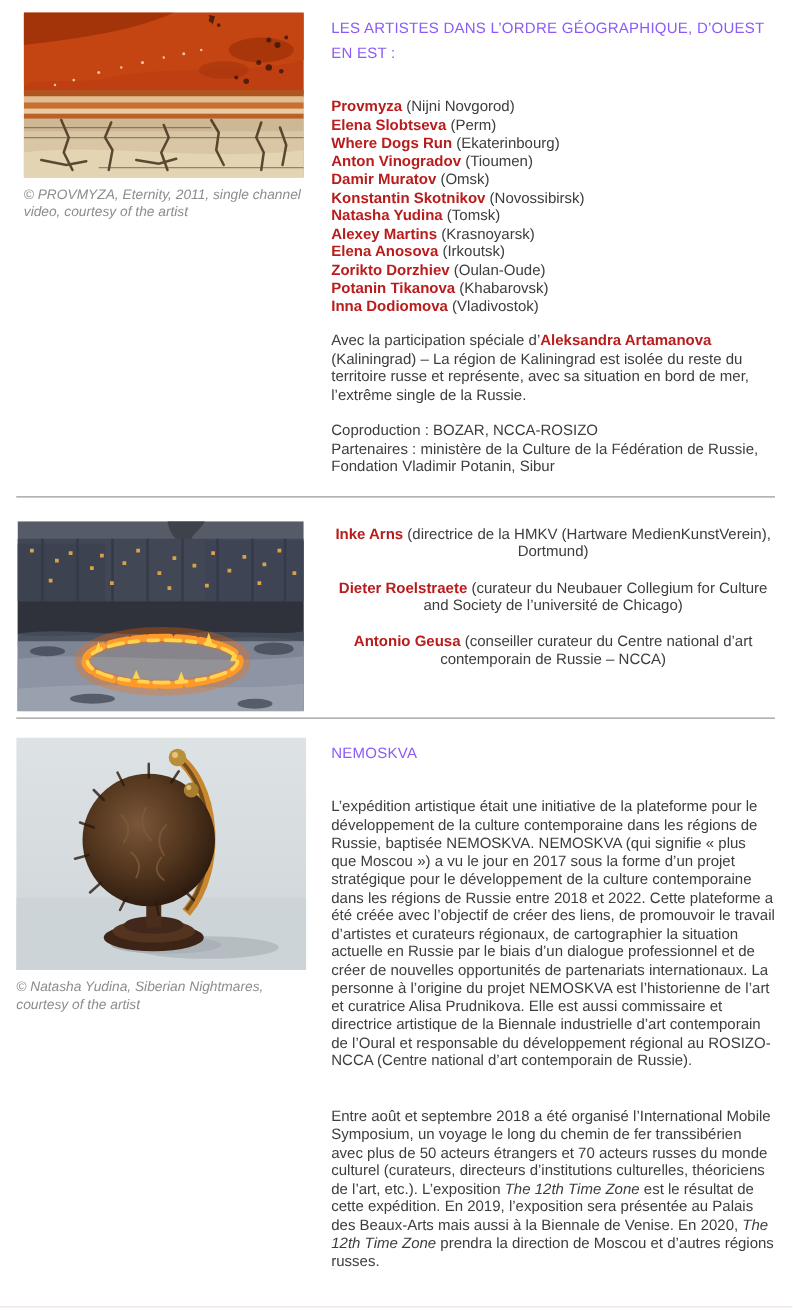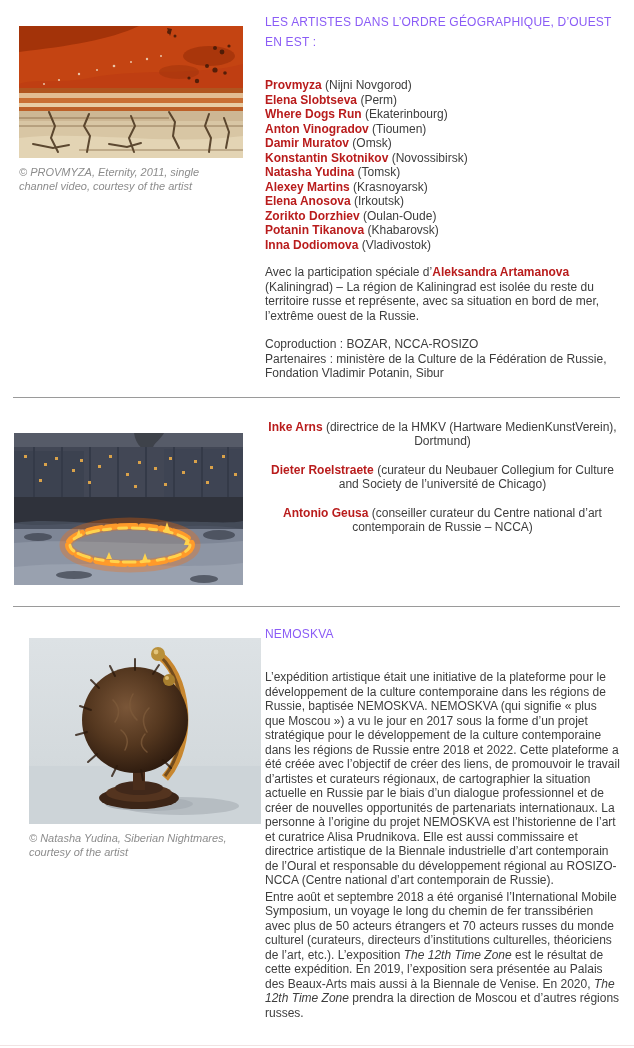--- a/index.html
+++ b/index.html
@@ -6,21 +6,21 @@
   body{
     width:634px;height:1048px;overflow:hidden;position:relative;
     background:#ffffff;
     font-family:"Liberation Sans","DejaVu Sans",sans-serif;
     color:#3d3d3d;font-size:12px;line-height:14.5px;
     -webkit-font-smoothing:antialiased;
   }
   .sec{display:flex;padding:0 14px 0 13px;}
   .left-col{width:252px;flex-shrink:0;}
   .right-col{flex:1;min-width:0;}
-  figure{margin:16px;}
+  figure{margin:0;}
   figcaption{
     font-style:italic;color:#8c8c8c;font-size:11px;line-height:14px;
     margin-top:7px;padding-right:10px;
   }
   .photo{display:block;}
   h2{
     font-size:12px;line-height:19.5px;font-weight:400;
     color:#8b5cf6;margin:0;letter-spacing:.2px;
   }
   .rule{border:none;border-top:1px solid #9a9a9a;margin:0 14px 0 13px;}
@@ -36,21 +36,21 @@
   .sec2 .left-col{padding-top:19px;}
   .sec2 .left-col figure{margin-left:1px;}
   .sec2 .right-col{padding-top:22px;}
   .sec2 h2{margin-bottom:24px;}
   .person{margin-bottom:14px;text-align:center;}
   .sec2{padding-bottom:5px;}
   
   .sec3 .left-col{padding-top:15px;}
   .sec3 .right-col{padding-top:18px;}
   .sec3 .para1{margin-top:26px;}
-  .sec3 .para2{margin-top:2px;}
+  .sec3 .para2{margin-top:30px;}
   .bottom-divider{position:absolute;left:0;right:0;top:1045px;border-top:1px solid #f2e3e3;}
 </style>
 </head>
 <body>
 
 <div class="sec sec1">
   <div class="left-col">
     <figure>
       <svg class="photo" width="224" height="132" viewBox="0 0 224 132">
         <rect width="224" height="132" fill="#c9b38c"></rect>
@@ -124,21 +124,21 @@
       <div class="artist-line"><b>Anton Vinogradov</b><span> (Tioumen)</span></div>
       <div class="artist-line"><b>Damir Muratov</b><span> (Omsk)</span></div>
       <div class="artist-line"><b>Konstantin Skotnikov</b><span> (Novossibirsk)</span></div>
       <div class="artist-line"><b>Natasha Yudina</b><span> (Tomsk)</span></div>
       <div class="artist-line"><b>Alexey Martins</b><span> (Krasnoyarsk)</span></div>
       <div class="artist-line"><b>Elena Anosova</b><span> (Irkoutsk)</span></div>
       <div class="artist-line"><b>Zorikto Dorzhiev</b><span> (Oulan-Oude)</span></div>
       <div class="artist-line"><b>Potanin Tikanova</b><span> (Khabarovsk)</span></div>
       <div class="artist-line"><b>Inna Dodiomova</b><span> (Vladivostok)</span></div>
     </div>
-    <p class="para"><span>Avec la participation spéciale d’</span><b>Aleksandra Artamanova</b><span> (Kaliningrad) – La région de Kaliningrad est isolée du reste du territoire russe et représente, avec sa situation en bord de mer, l’extrême ouest de la Russie.</span></p>
+    <p class="para"><span>Avec la participation spéciale d’</span><b>Aleksandra Artamanova</b><span> (Kaliningrad) – La région de Kaliningrad est isolée du reste du territoire russe et représente, avec sa situation en bord de mer, l’extrême single de la Russie.</span></p>
     <div class="credits">
       <div>Coproduction : BOZAR, NCCA-ROSIZO</div>
       <div>Partenaires : ministère de la Culture de la Fédération de Russie, Fondation Vladimir Potanin, Sibur</div>
     </div>
   </div>
 </div>
 
 <hr class="rule">
 
 <div class="sec sec2">

